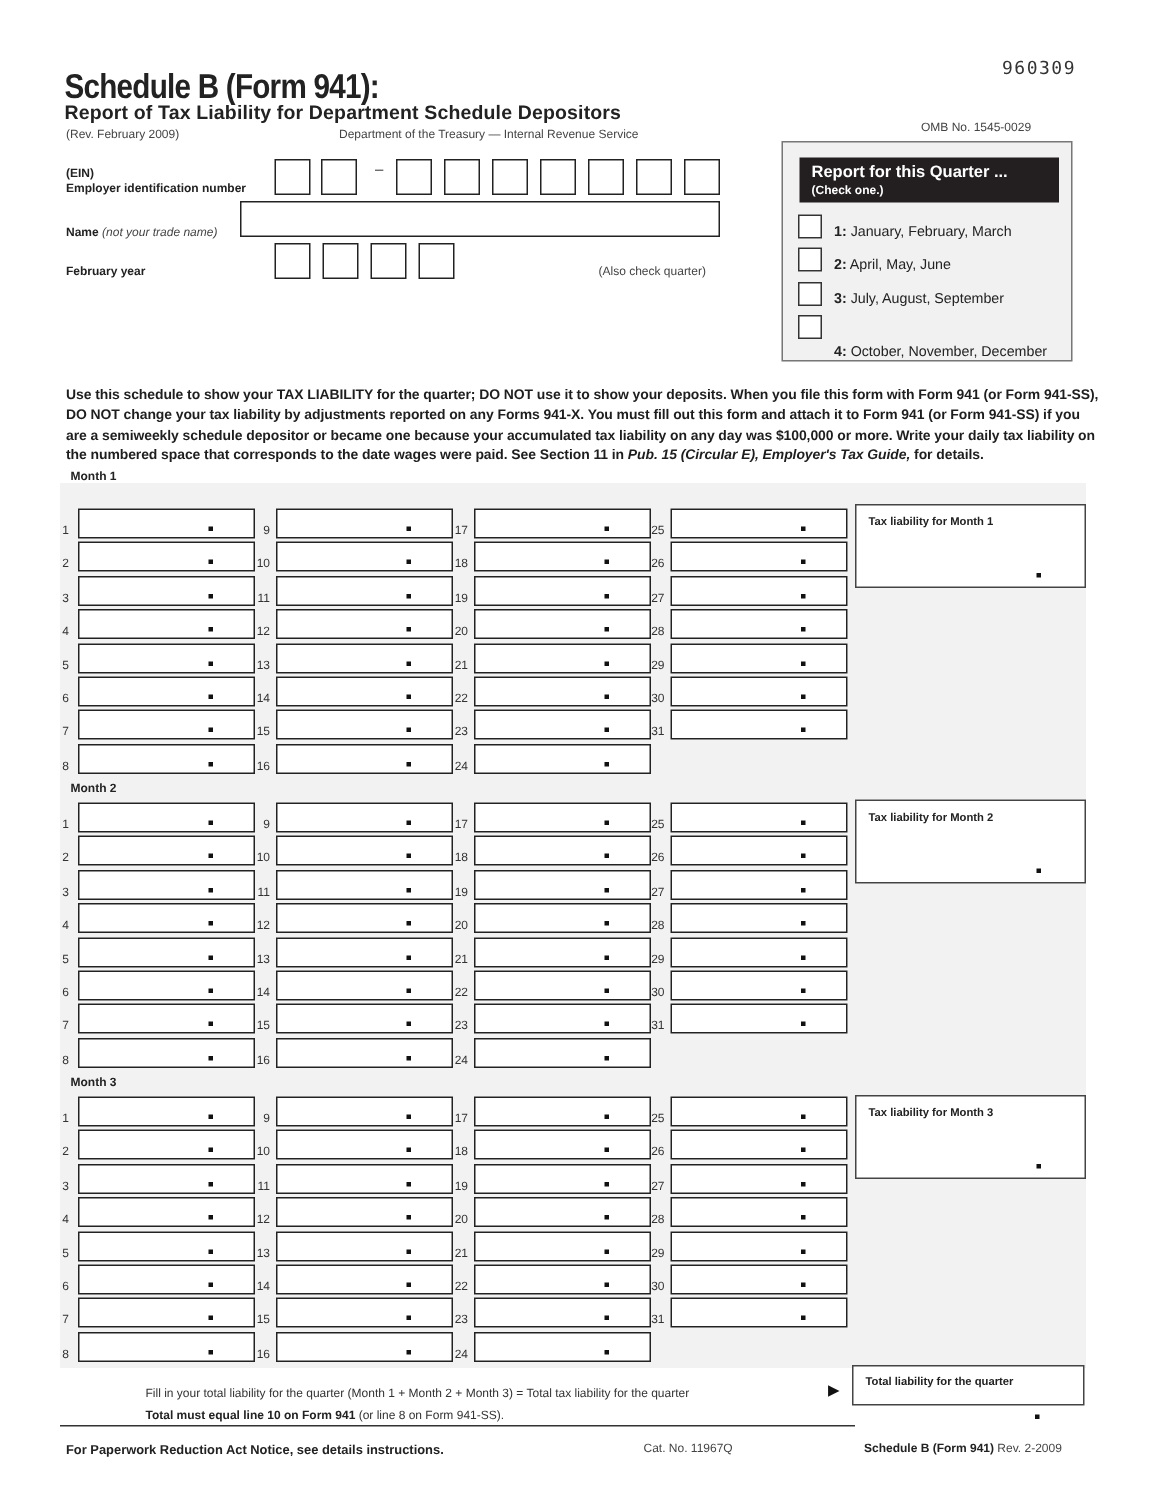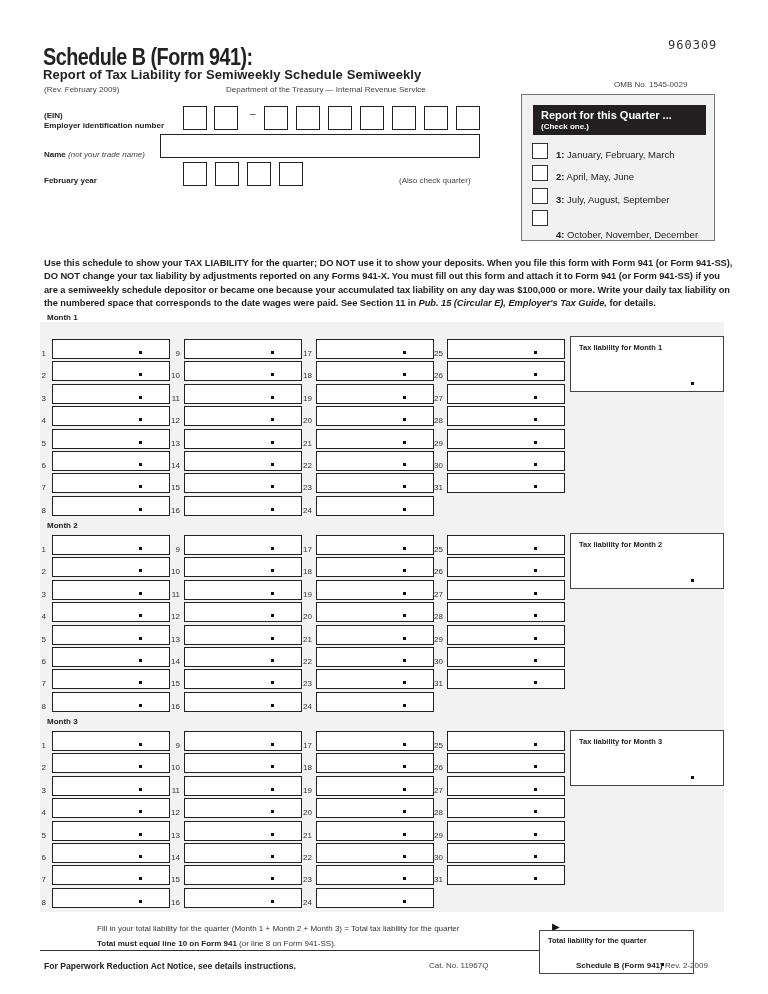--- a/index.html
+++ b/index.html
@@ -42,35 +42,35 @@
 
   .sum-box { position: absolute; left: 570px; width: 154px; height: 56px; border: 1.5px solid #444; background: #fff; }
   .sum-box .lbl { position: absolute; left: 8px; top: 6px; font-size: 7.5px; font-weight: bold; color: #222; }
   .sum-box .dot { left: 120px; top: 45px; }
 
   .total-row { left: 40px; top: 912px; width: 530px; height: 39px; background: #fff; border-bottom: 1.2px solid #333; }
   .total-line1 { left: 97px; top: 924px; font-size: 8px; color: #333; }
   .total-line2 { left: 97px; top: 939px; font-size: 8px; color: #333; }
   .total-line2 b { color: #222; }
   .total-arrow { left: 552px; top: 921px; font-size: 10px; color: #111; }
-  .total-box { left: 539px; top: 910px; width: 155px; height: 44px; border: 1.5px solid #444; background: #fff; margin-top: 20px; }
+  .total-box { left: 568px; top: 910px; width: 155px; height: 27px; border: 1.5px solid #444; background: #fff; }
   .total-box .lbl { position: absolute; left: 8px; top: 5px; font-size: 7.5px; font-weight: bold; color: #222; }
   .total-box .dot { position: absolute; left: 121px; top: 32px; width: 3px; height: 3px; background: #111; }
 
   .footer-left { left: 44px; top: 961px; font-size: 8.6px; font-weight: bold; color: #222; }
   .footer-cat { left: 429px; top: 961px; font-size: 8px; color: #444; }
   .footer-right { left: 576px; top: 961px; font-size: 8px; color: #444; }
   .footer-right b { color: #222; }
 </style>
 </head>
 <body>
 
 <div class="abs form-number">960309</div>
 <div class="abs title">Schedule B (Form 941):</div>
-<div class="abs subtitle">Report of Tax Liability for Semiweekly Schedule Semiweekly</div>
+<div class="abs subtitle">Report of Tax Liability for Department Schedule Depositors</div>
 <div class="abs rev">(Rev. February 2009)</div>
 <div class="abs dept">Department of the Treasury — Internal Revenue Service</div>
 <div class="abs omb">OMB No. 1545-0029</div>
 
 <div class="abs ein-label">
   <span>(EIN)</span><br>
   <span>Employer identification number</span>
 </div>
 <div id="ein-boxes">
     <div class="box" style="left: 183px; top: 106px; width: 24px; height: 24px;"></div>

